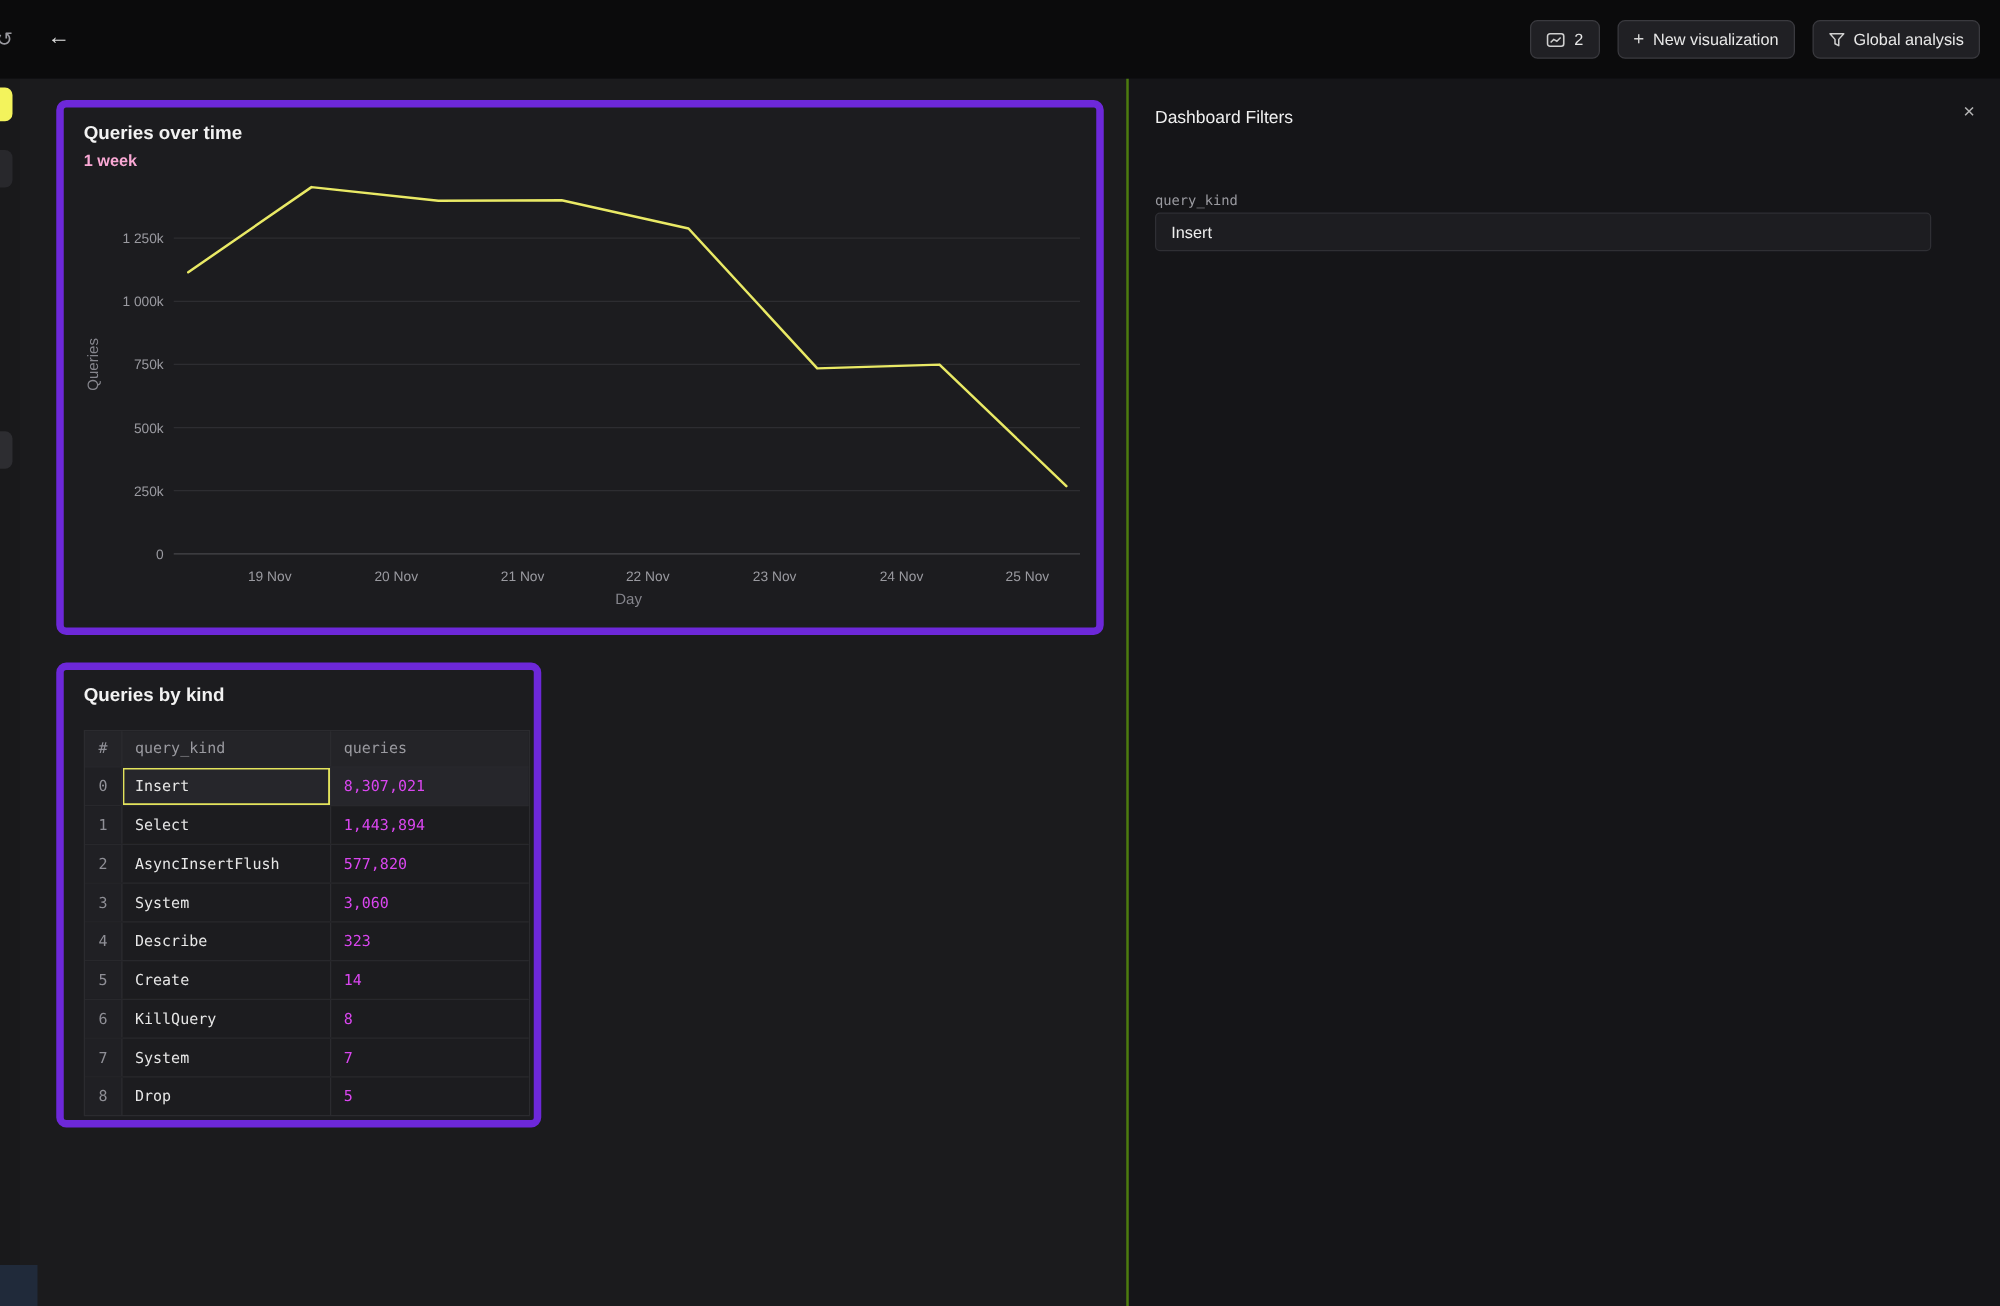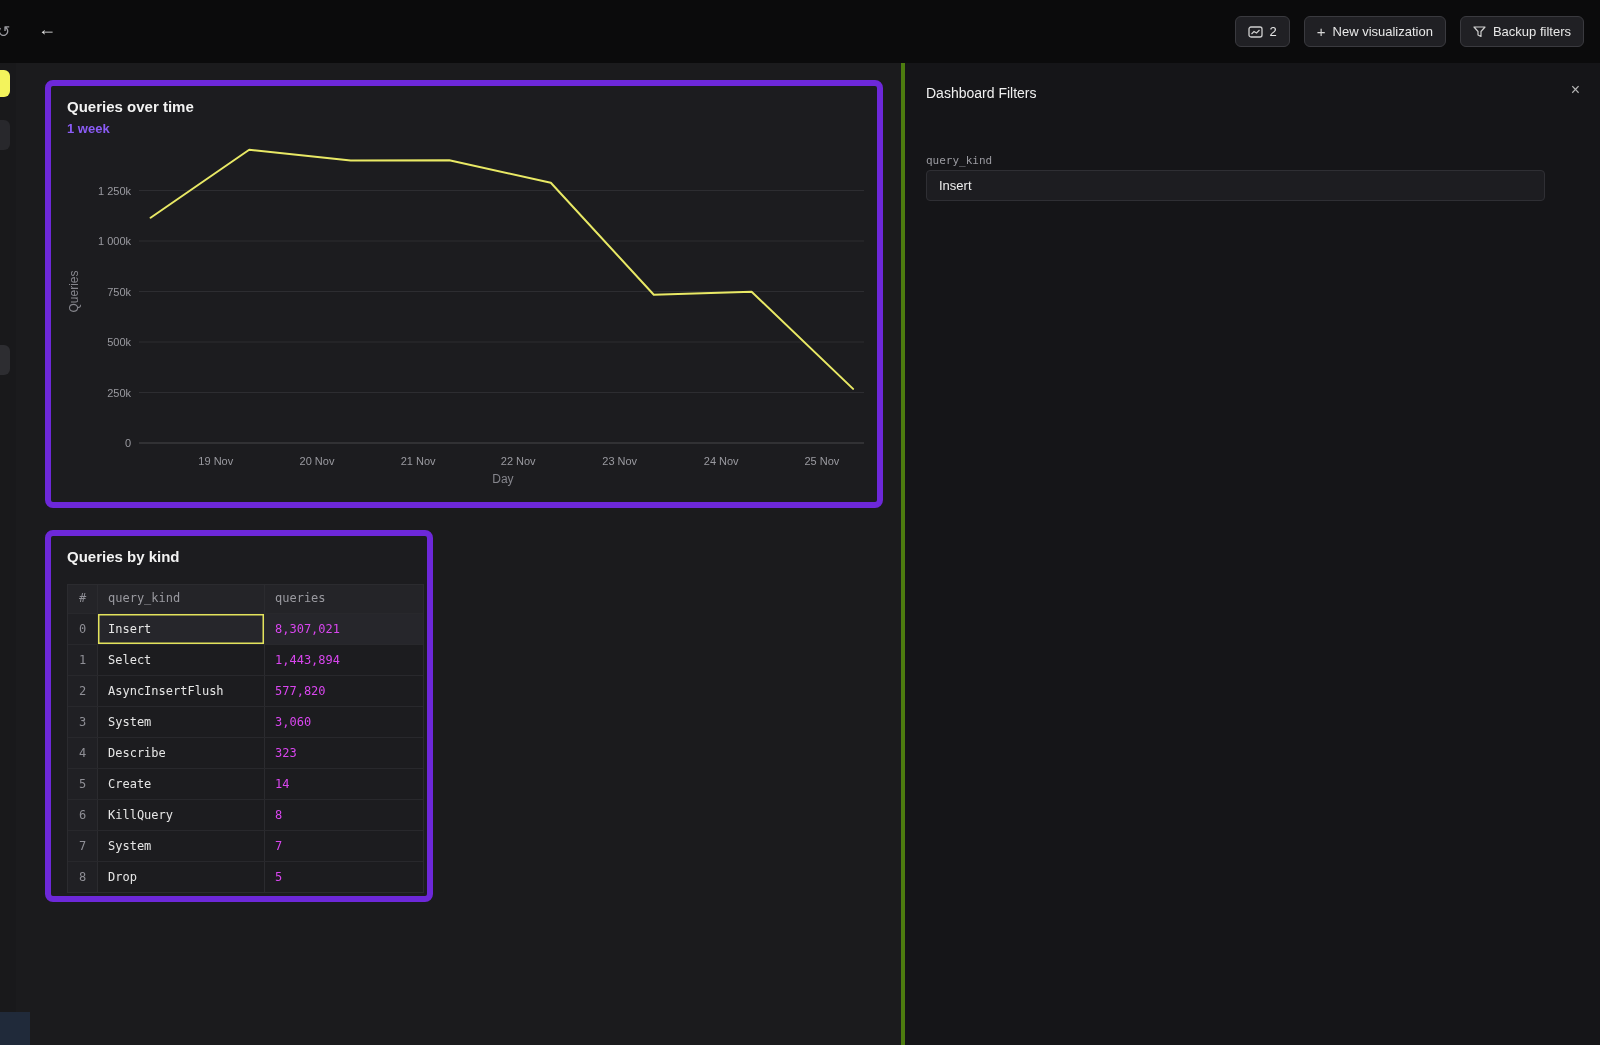--- a/index.html
+++ b/index.html
@@ -24,42 +24,42 @@
   .pill.active { top:7px; height:27px; background:#f3f35c; }
   .pill.g1 { top:57px; height:30px; background:#28282c; }
   .pill.g2 { top:282px; height:30px; background:#2d2d31; }
   .bottom-sq { position:absolute; left:0; bottom:0; width:30px; height:33px; background:#202a3a; }
 
   .main { position:relative; width:885px; background:#1b1b1d; }
   .card { position:absolute; background:#1c1c1f; border:6px solid #6d28d9; border-radius:8px; }
   .chart-card { left:29px; top:17px; width:838px; height:428px; }
   .table-card { left:29px; top:467px; width:388px; height:372px; }
   .card-title { position:absolute; left:16px; top:12px; color:#f2f2f2; font-size:15px; font-weight:700; }
-  .card-sub { position:absolute; left:16px; top:35px; color:#8b5cf6; font-size:13px; font-weight:700; }
+  .card-sub { position:absolute; left:16px; top:35px; color:#f9a8d4; font-size:13px; font-weight:700; }
 
   
   #chart-svg { position:absolute; left:15px; top:52px; }
   .tick { fill:#9a9aa0; font-size:11px; font-family:"Liberation Sans", sans-serif; }
   .axis-title { fill:#85858c; font-size:12px; font-family:"Liberation Sans", sans-serif; }
 
   
   .qtable { position:absolute; left:16px; top:48px; width:357px; border:1px solid #2b2b2f; font-family:"DejaVu Sans Mono", monospace; font-size:12px; }
   .trow { display:flex; height:31px; line-height:30px; border-top:1px solid #28282c; background:#1c1c1f; }
   .trow.thead { height:28px; line-height:27px; background:#242428; color:#9a9aa0; border-top:none; }
   .trow.selected { background:#26262b; }
   .tc { padding:0 10px; overflow:hidden; white-space:nowrap; }
   .tc.idx { width:30px; padding:0; text-align:center; color:#8f8f96; background:#202024; border-right:1px solid #2b2b2f; }
   .trow.thead .tc.idx { background:#242428; }
   .tc.kind { width:167px; border-right:1px solid #2b2b2f; color:#e6e6e6; }
   .tc.num { flex:1; color:#d946ef; }
   .trow.thead .tc.kind, .trow.thead .tc.num { color:#9a9aa0; }
   .tc.sel-cell { box-shadow:inset 0 0 0 1.5px #e3e35c; }
 
   
-  .panel { position:relative; flex:1; background:#151518; border-left:4px solid #4d7c0f; }
+  .panel { position:relative; flex:1; background:#151518; border-left:2px solid #4d7c0f; }
   .panel-title { position:absolute; left:21px; top:22px; color:#f0f0f0; font-size:14px; font-weight:500; }
   .panel-close { position:absolute; right:20px; top:18px; background:none; border:none; color:#b5b5b5; font-size:16px; cursor:pointer; }
   .field-label { position:absolute; left:21px; top:91px; color:#9a9aa0; font-size:11px; font-family:"DejaVu Sans Mono", monospace; }
   .field-input { position:absolute; left:21px; top:107px; width:calc(100% - 76px); height:31px; background:#1d1d21; border:1px solid #2f2f34; border-radius:4px; color:#eeeeee; font-size:13px; padding:0 12px; font-family:"Liberation Sans", sans-serif; }
 </style>
 </head>
 <body>
 
 <div id="page">
 
@@ -79,21 +79,21 @@
       <button class="tbtn">
         <span class="plus-glyph">+</span>
         <span>New visualization</span>
       </button>
       <button class="tbtn">
         <span>
           <svg width="13" height="12" viewBox="0 0 13 12">
               <path d="M1 1 H12 L8 5.5 V10.5 L5 9 V5.5 Z" fill="none" stroke="#cfcfcf" stroke-width="1.2" stroke-linejoin="round"></path>
             </svg>
         </span>
-        <span>Backup filters</span>
+        <span>Global analysis</span>
       </button>
     </div>
   </div>
 
   <div class="body">
 
     <div class="rail">
       <div class="pill active"></div>
       <div class="pill g1"></div>
       <div class="pill g2"></div>

